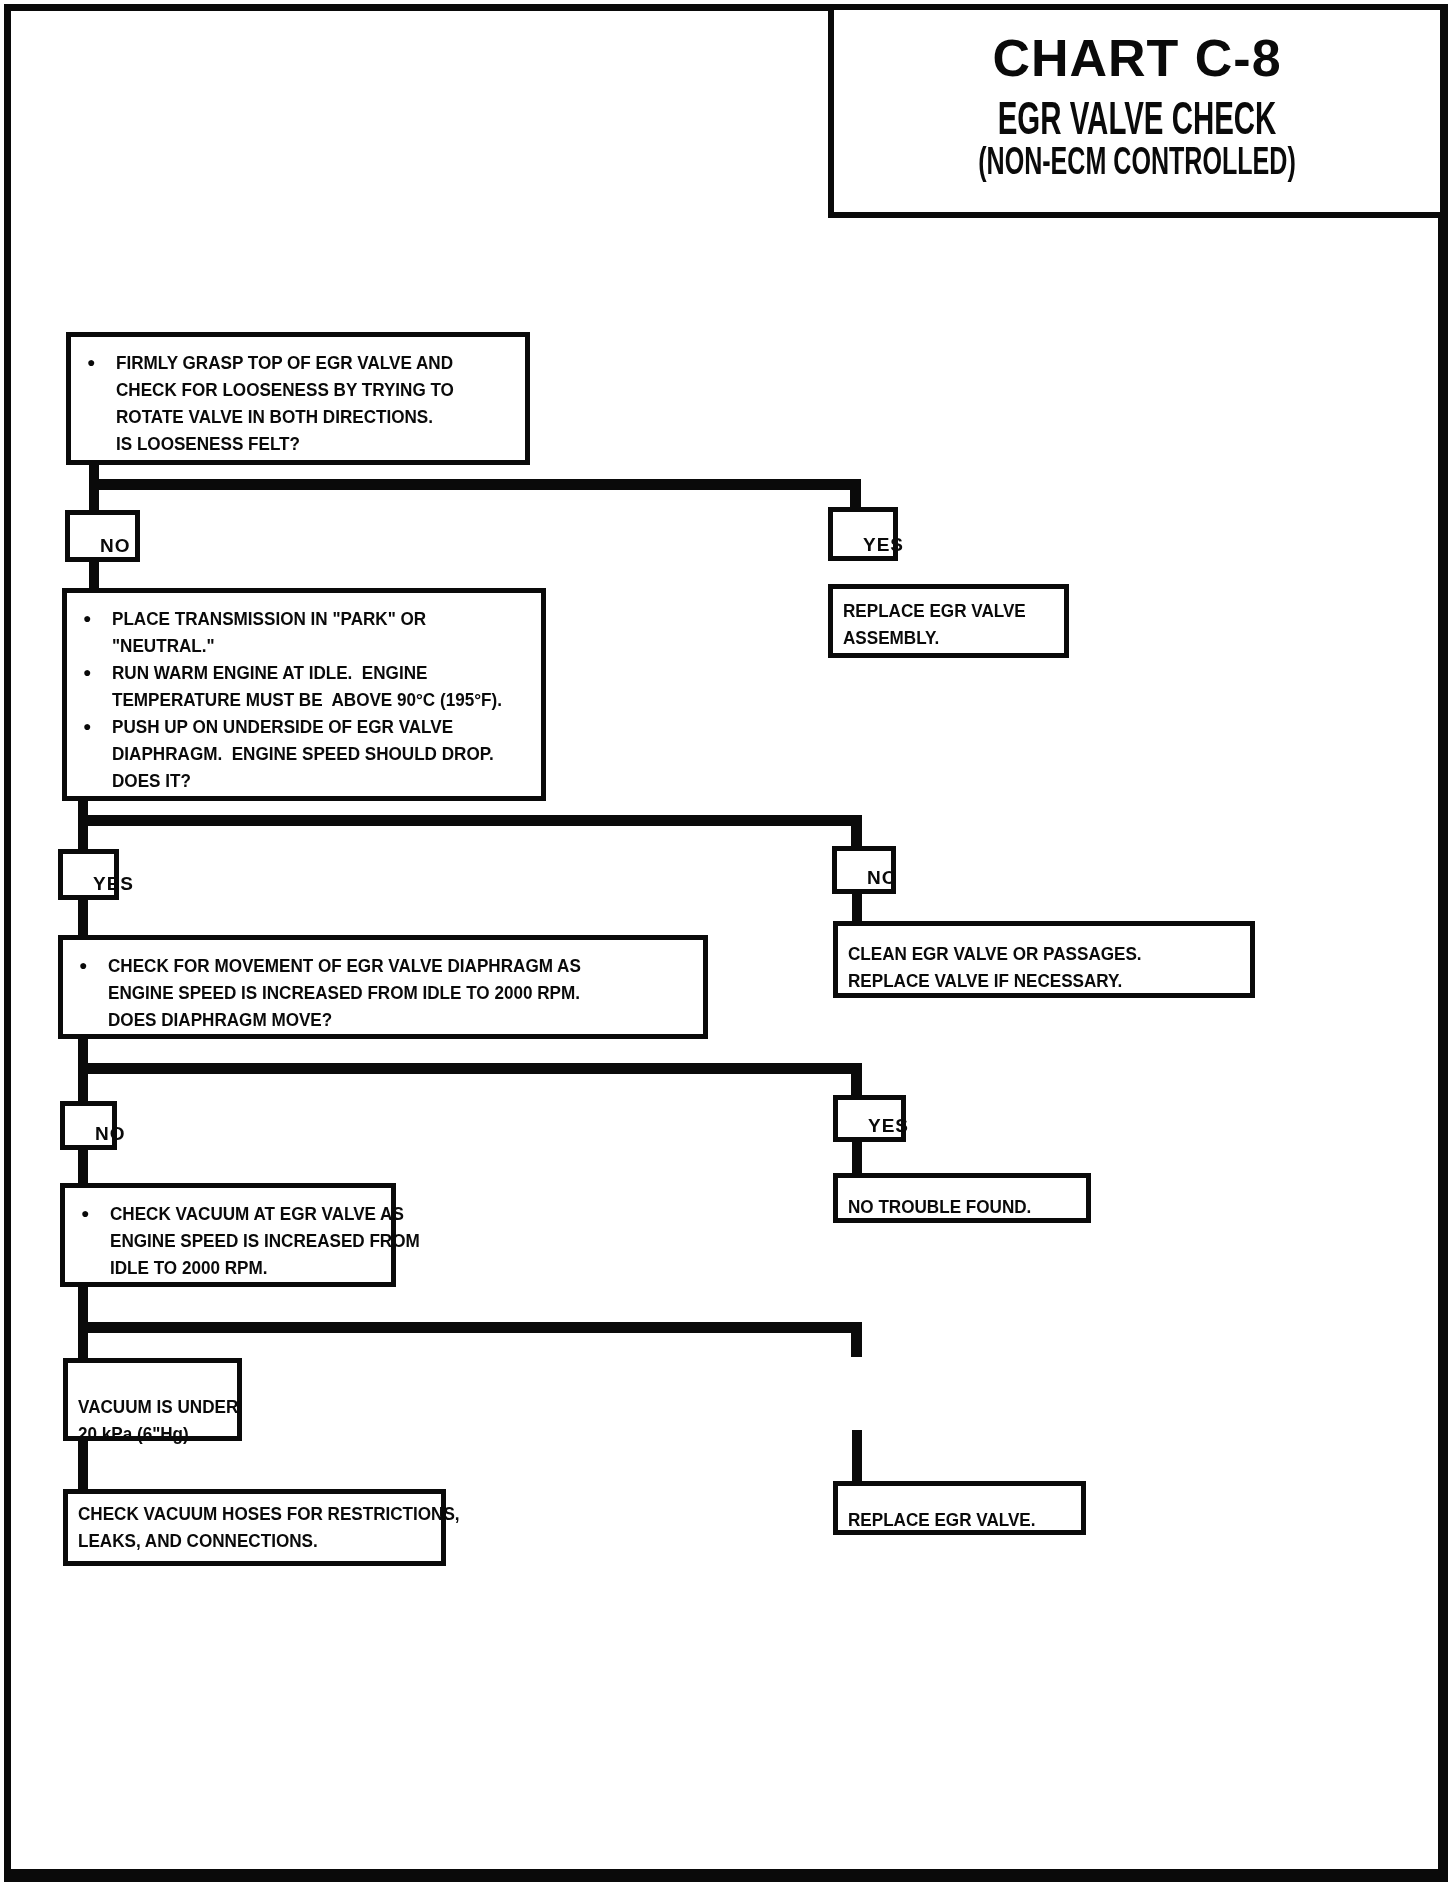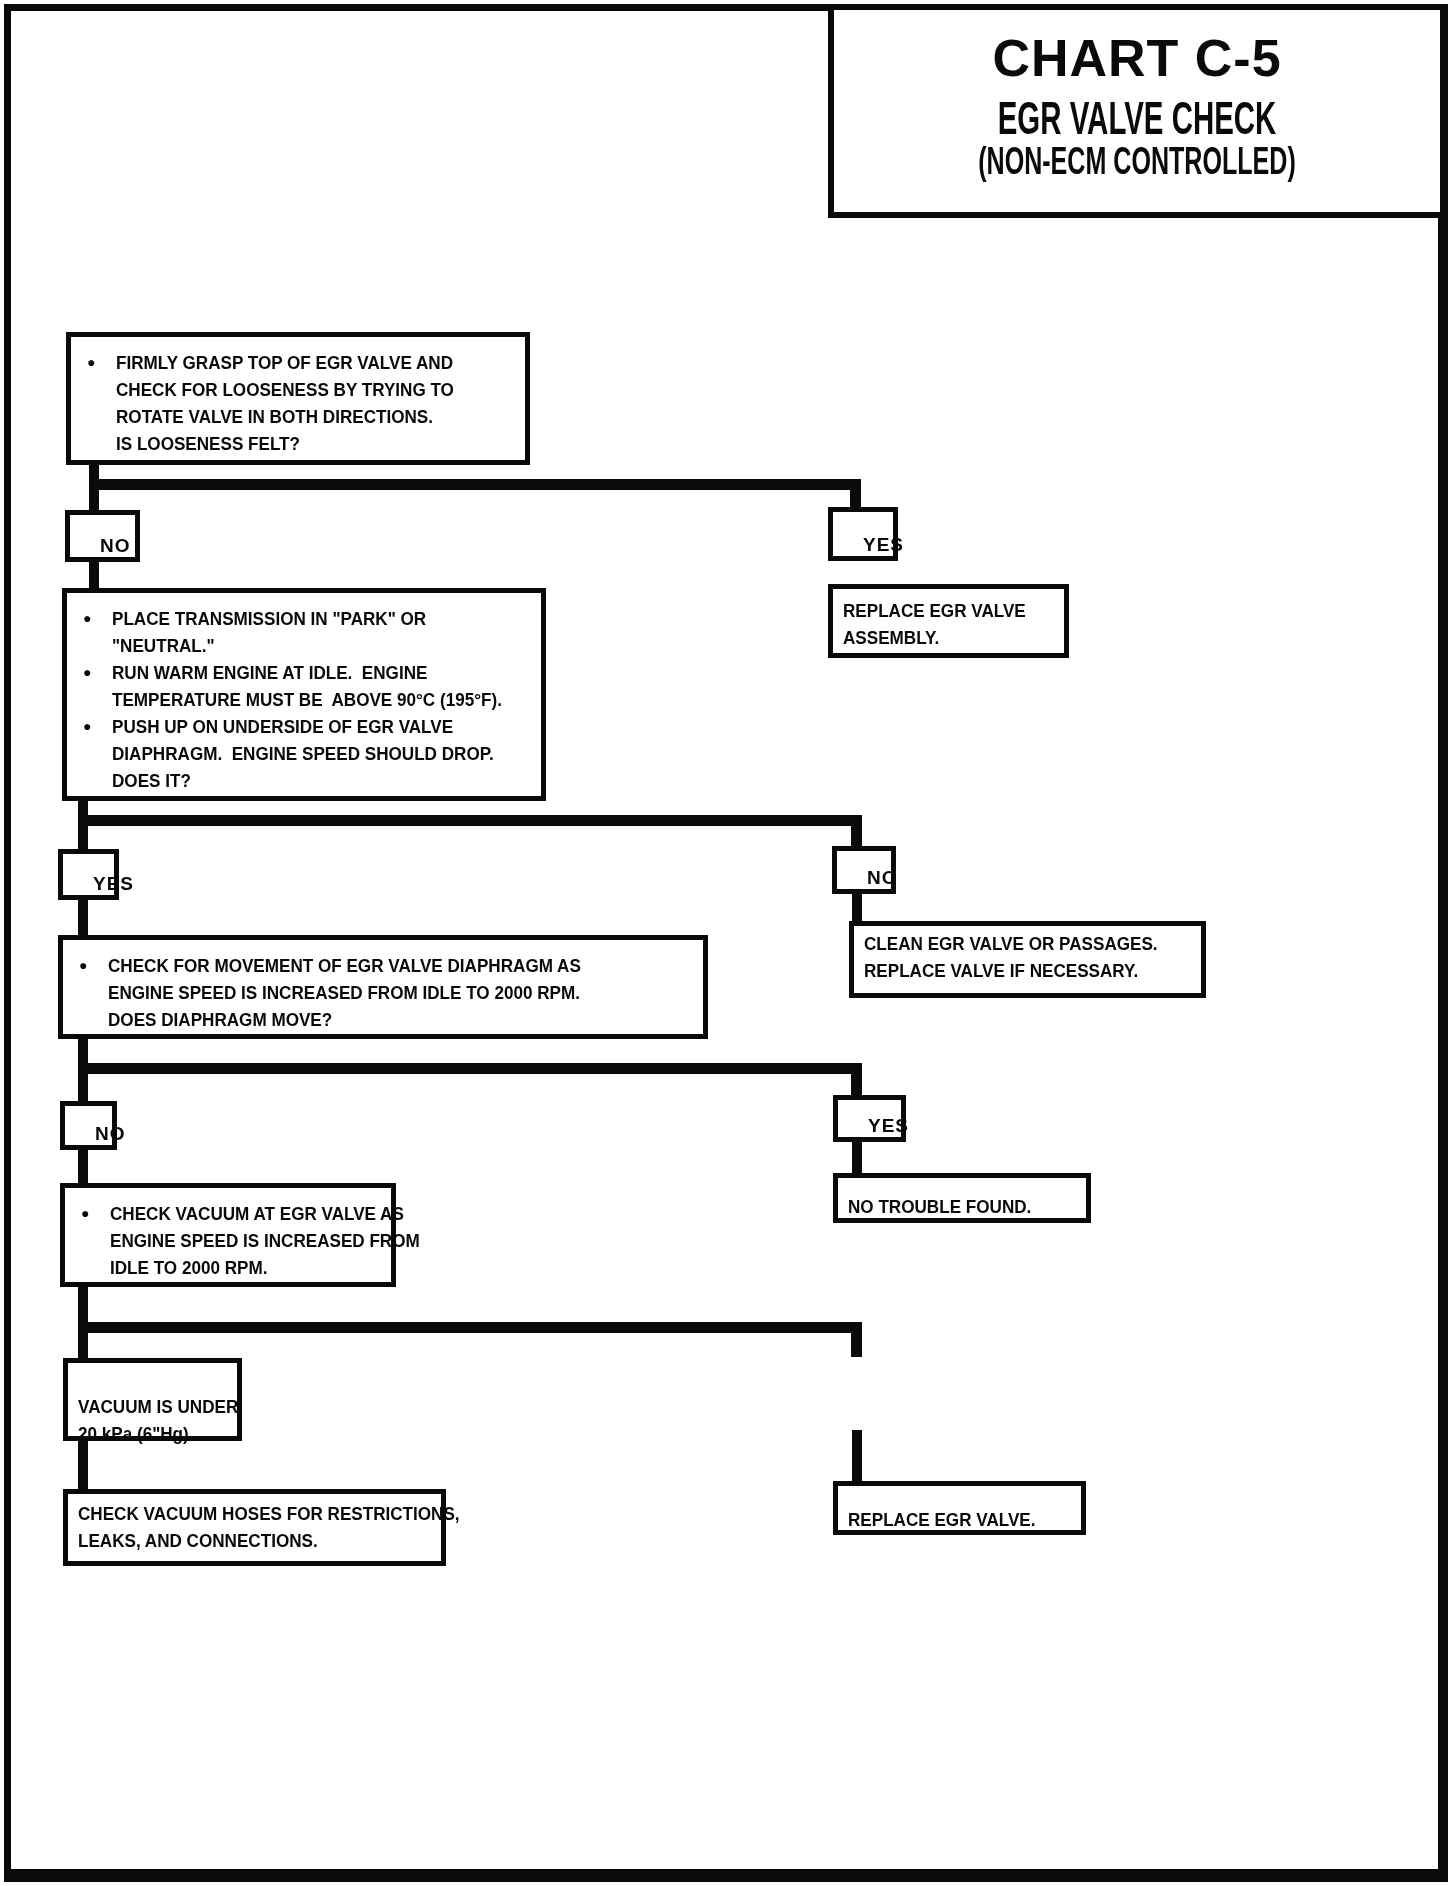--- a/index.html
+++ b/index.html
@@ -48,21 +48,21 @@
   .conn{background:#0a0a0a;}
 </style>
 </head>
 <body>
 
 <div id="canvas">
 
   <div class="abs page-frame"></div>
 
   <div class="abs title-box">
-    <div class="title-l1">CHART C-5</div>
+    <div class="title-l1">CHART C-8</div>
     <div class="title-l2">EGR VALVE CHECK</div>
     <div class="title-l3">(NON-ECM CONTROLLED)</div>
   </div>
 
   <div class="abs conn" style="left:89px;top:463px;width:10px;height:49px;"></div>
   <div class="abs conn" style="left:89px;top:479px;width:772px;height:11px;"></div>
   <div class="abs conn" style="left:850px;top:479px;width:11px;height:30px;"></div>
   <div class="abs conn" style="left:89px;top:558px;width:10px;height:32px;"></div>
 
   <div class="abs conn" style="left:78px;top:796px;width:10px;height:55px;"></div>
@@ -122,21 +122,21 @@
 DOES IT?</span>
     </div>
   </div>
 
   <div class="abs node lblbox" style="left:58px;top:849px;width:61px;height:51px;">
     <span class="ltxt">YES</span>
   </div>
   <div class="abs node lblbox" style="left:832px;top:846px;width:64px;height:48px;">
     <span class="ltxt">NO</span>
   </div>
-  <div class="abs node abox" style="left:833px;top:921px;width:357px;height:77px;padding-top:4px;margin-left:16px;">
+  <div class="abs node abox" style="left:833px;top:921px;width:422px;height:77px;padding-top:14px;">
     <span class="atxt">CLEAN EGR VALVE OR PASSAGES.
 REPLACE VALVE IF NECESSARY.</span>
   </div>
 
   <div class="abs node qbox" style="left:58px;top:935px;width:650px;height:104px;">
     <div class="brow">
       <span class="bdot">●</span>
       <span class="btxt">CHECK FOR MOVEMENT OF EGR VALVE DIAPHRAGM AS
 ENGINE SPEED IS INCREASED FROM IDLE TO 2000 RPM.
 DOES DIAPHRAGM MOVE?</span>

